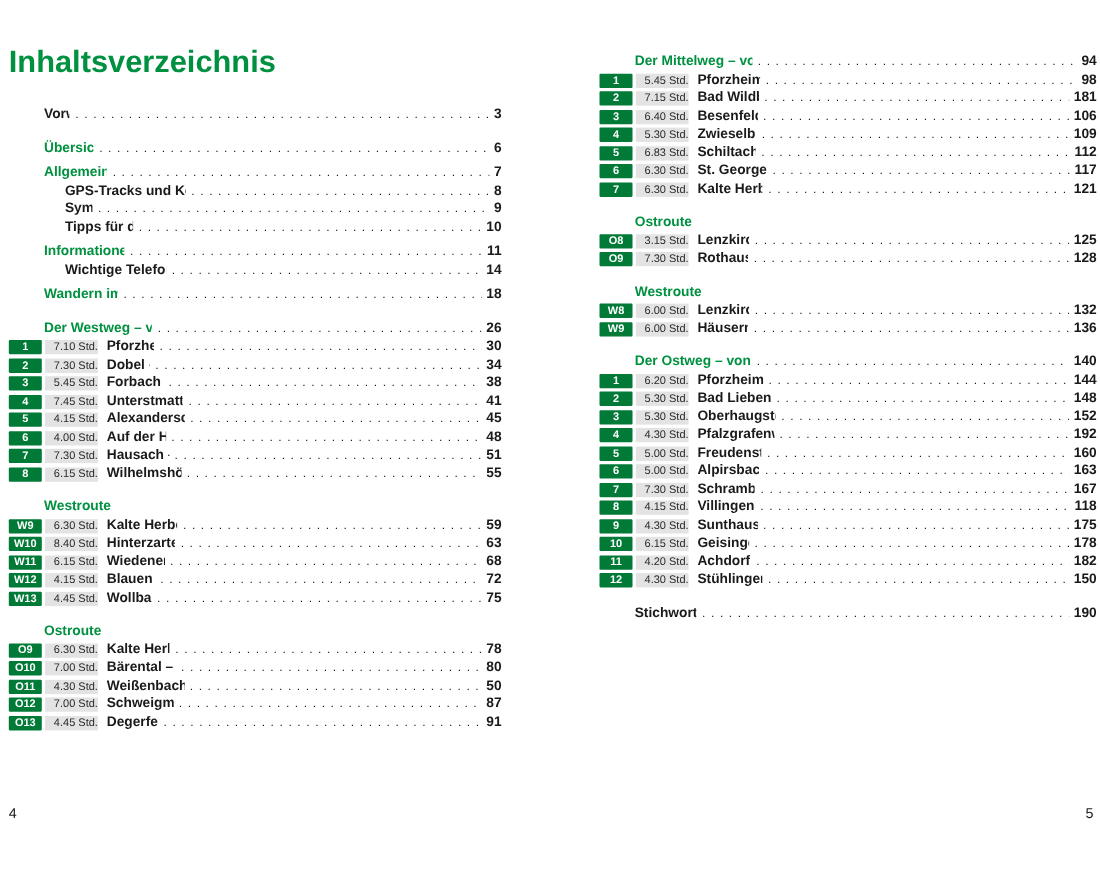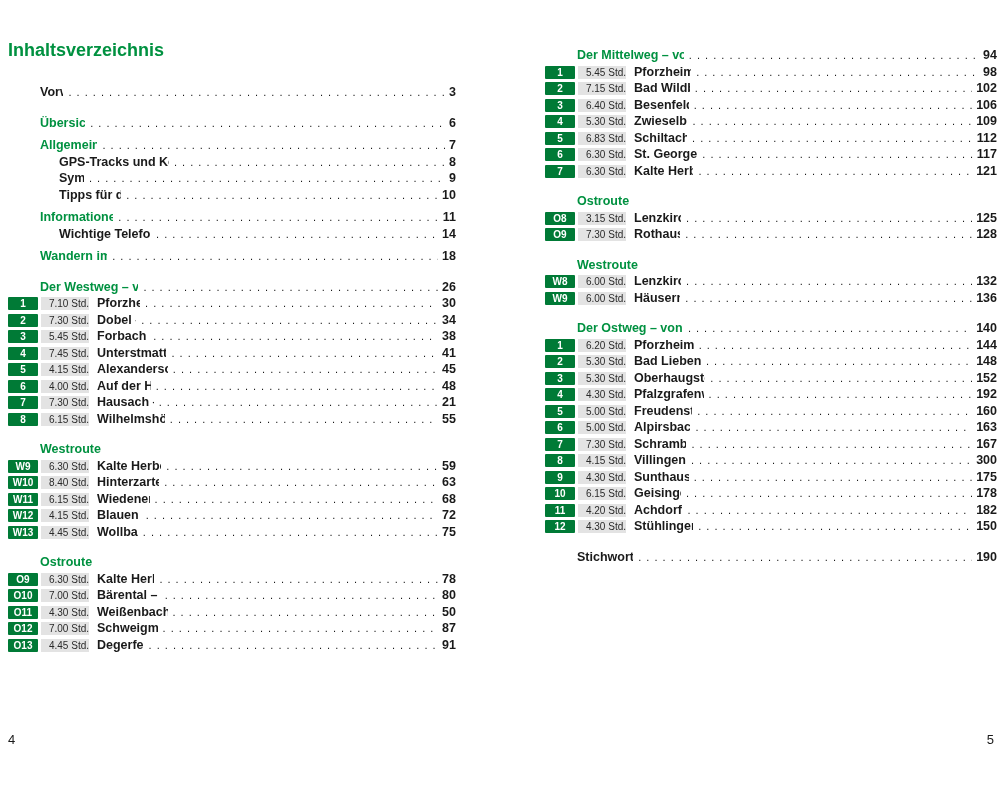--- a/index.html
+++ b/index.html
@@ -10,21 +10,21 @@
   }
   html,body{margin:0;padding:0;background:#ffffff;}
   .page-canvas{
     position:relative;width:1000px;height:800px;background:#ffffff;overflow:hidden;
     font-family:"Liberation Sans",sans-serif;color:var(--ink);
   }
   .col{position:absolute;}
   .col-left{left:8px;top:40px;width:448px;}
   .col-right{left:545px;top:48px;width:452px;}
   .title{
-    margin:0 0 24px 0;font-size:18px;font-weight:bold;color:var(--green);
+    margin:0 0 24px 0;font-size:28px;font-weight:bold;color:var(--green);
     letter-spacing:0;
   }
   .row{
     display:flex;align-items:baseline;height:16.5px;font-size:12.5px;
     white-space:nowrap;
   }
   .gap-small{margin-top:6px;}
   .gap-large{margin-top:14px;}
   .row.chapter,.row.heading{padding-left:32px;}
   .row.sub{padding-left:51px;}
@@ -151,21 +151,21 @@
           <span class="time">4.00 Std.</span>
           <span class="label">Auf der Hark – Hausach</span>
           <span class="dots"></span>
           <span class="page">48</span>
         </div>
         <div class="row route">
           <span class="badge">7</span>
           <span class="time">7.30 Std.</span>
           <span class="label">Hausach – Wilhelmshöhe</span>
           <span class="dots"></span>
-          <span class="page">21</span>
+          <span class="page">51</span>
         </div>
         <div class="row route">
           <span class="badge">8</span>
           <span class="time">6.15 Std.</span>
           <span class="label">Wilhelmshöhe – Kalte Herberge</span>
           <span class="dots"></span>
           <span class="page">55</span>
         </div>
         <div class="row heading gap-large">
           <span class="label">Westroute</span>
@@ -257,21 +257,21 @@
           <span class="time">5.45 Std.</span>
           <span class="label">Pforzheim – Bad Wildbad</span>
           <span class="dots"></span>
           <span class="page">98</span>
         </div>
         <div class="row route">
           <span class="badge">2</span>
           <span class="time">7.15 Std.</span>
           <span class="label">Bad Wildbad – Besenfeld</span>
           <span class="dots"></span>
-          <span class="page">102</span>
+          <span class="page">181</span>
         </div>
         <div class="row route">
           <span class="badge">3</span>
           <span class="time">6.40 Std.</span>
           <span class="label">Besenfeld – Zwieselberg</span>
           <span class="dots"></span>
           <span class="page">106</span>
         </div>
         <div class="row route">
           <span class="badge">4</span>
@@ -387,21 +387,21 @@
           <span class="time">7.30 Std.</span>
           <span class="label">Schramberg – Villingen</span>
           <span class="dots"></span>
           <span class="page">167</span>
         </div>
         <div class="row route">
           <span class="badge">8</span>
           <span class="time">4.15 Std.</span>
           <span class="label">Villingen – Sunthausen</span>
           <span class="dots"></span>
-          <span class="page">300</span>
+          <span class="page">118</span>
         </div>
         <div class="row route">
           <span class="badge">9</span>
           <span class="time">4.30 Std.</span>
           <span class="label">Sunthausen – Geisingen</span>
           <span class="dots"></span>
           <span class="page">175</span>
         </div>
         <div class="row route">
           <span class="badge">10</span>

